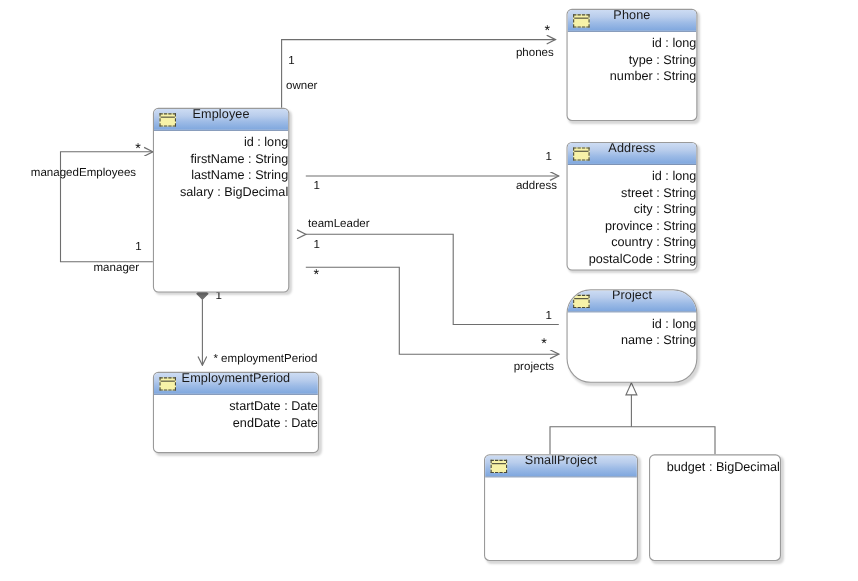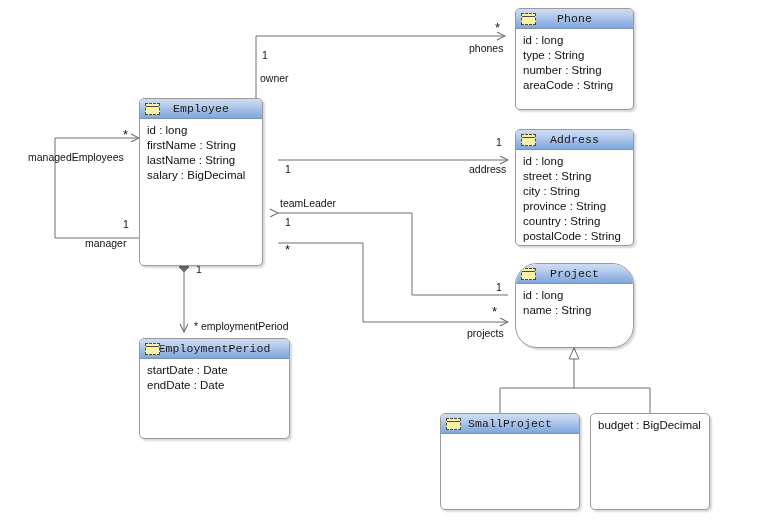--- a/index.html
+++ b/index.html
@@ -29,23 +29,21 @@
     overflow: hidden;
   }
   .uml-header {
     position: relative;
     height: 20px;
     box-sizing: border-box;
     border-bottom: 1px solid #7d93b5;
     background: linear-gradient(to bottom,
         #cddcf3 0%, #b9cdec 34%, #9dbbe6 62%, #7fa7de 100%);
     display: flex;
-    align-items: center;
     justify-content: center;
-    font-family: Liberation Mono, monospace;
   }
   .uml-title {
     font-size: 11.5px;
     color: #1a1a1a;
     letter-spacing: 0.1px;
     white-space: nowrap;
     line-height: 1;
   }
   .class-icon {
     position: absolute;
@@ -67,20 +65,21 @@
     background: #4a4a3a;
   }
   .uml-attrs {
     padding: 4px 0 0 7px;
   }
   .uml-attrs div {
     font-size: 11.5px;
     color: #101010;
     line-height: 15px;
     white-space: nowrap;
+    text-align: right;
   }
 
   
   .lbl {
     position: absolute;
     font-size: 10.5px;
     color: #111111;
     white-space: nowrap;
     line-height: 1;
     font-family: Liberation Sans, sans-serif;
@@ -202,21 +201,20 @@
 
   <div class="uml-class" style="left:515px; top:8px; width:119px; height:102px;">
     <div class="uml-header">
       <span class="class-icon"></span>
       <span class="uml-title">Phone</span>
     </div>
     <div class="uml-attrs">
       <div>id  :  long</div>
       <div>type  :  String</div>
       <div>number  :  String</div>
-      <div>areaCode  :  String</div>
     </div>
   </div>
 
   <div class="uml-class" style="left:515px; top:129px; width:119px; height:117px;">
     <div class="uml-header">
       <span class="class-icon"></span>
       <span class="uml-title">Address</span>
     </div>
     <div class="uml-attrs">
       <div>id  :  long</div>
@@ -232,21 +230,21 @@
     <div class="uml-header">
       <span class="class-icon"></span>
       <span class="uml-title">Project</span>
     </div>
     <div class="uml-attrs">
       <div>id  :  long</div>
       <div>name  :  String</div>
     </div>
   </div>
 
-  <div class="uml-class" style="left:139px; top:338px; width:151px; height:101px;">
+  <div class="uml-class" style="left:139px; top:338px; width:151px; height:74px;">
     <div class="uml-header">
       <span class="class-icon"></span>
       <span class="uml-title">EmploymentPeriod</span>
     </div>
     <div class="uml-attrs">
       <div>startDate  :  Date</div>
       <div>endDate  :  Date</div>
     </div>
   </div>
 

